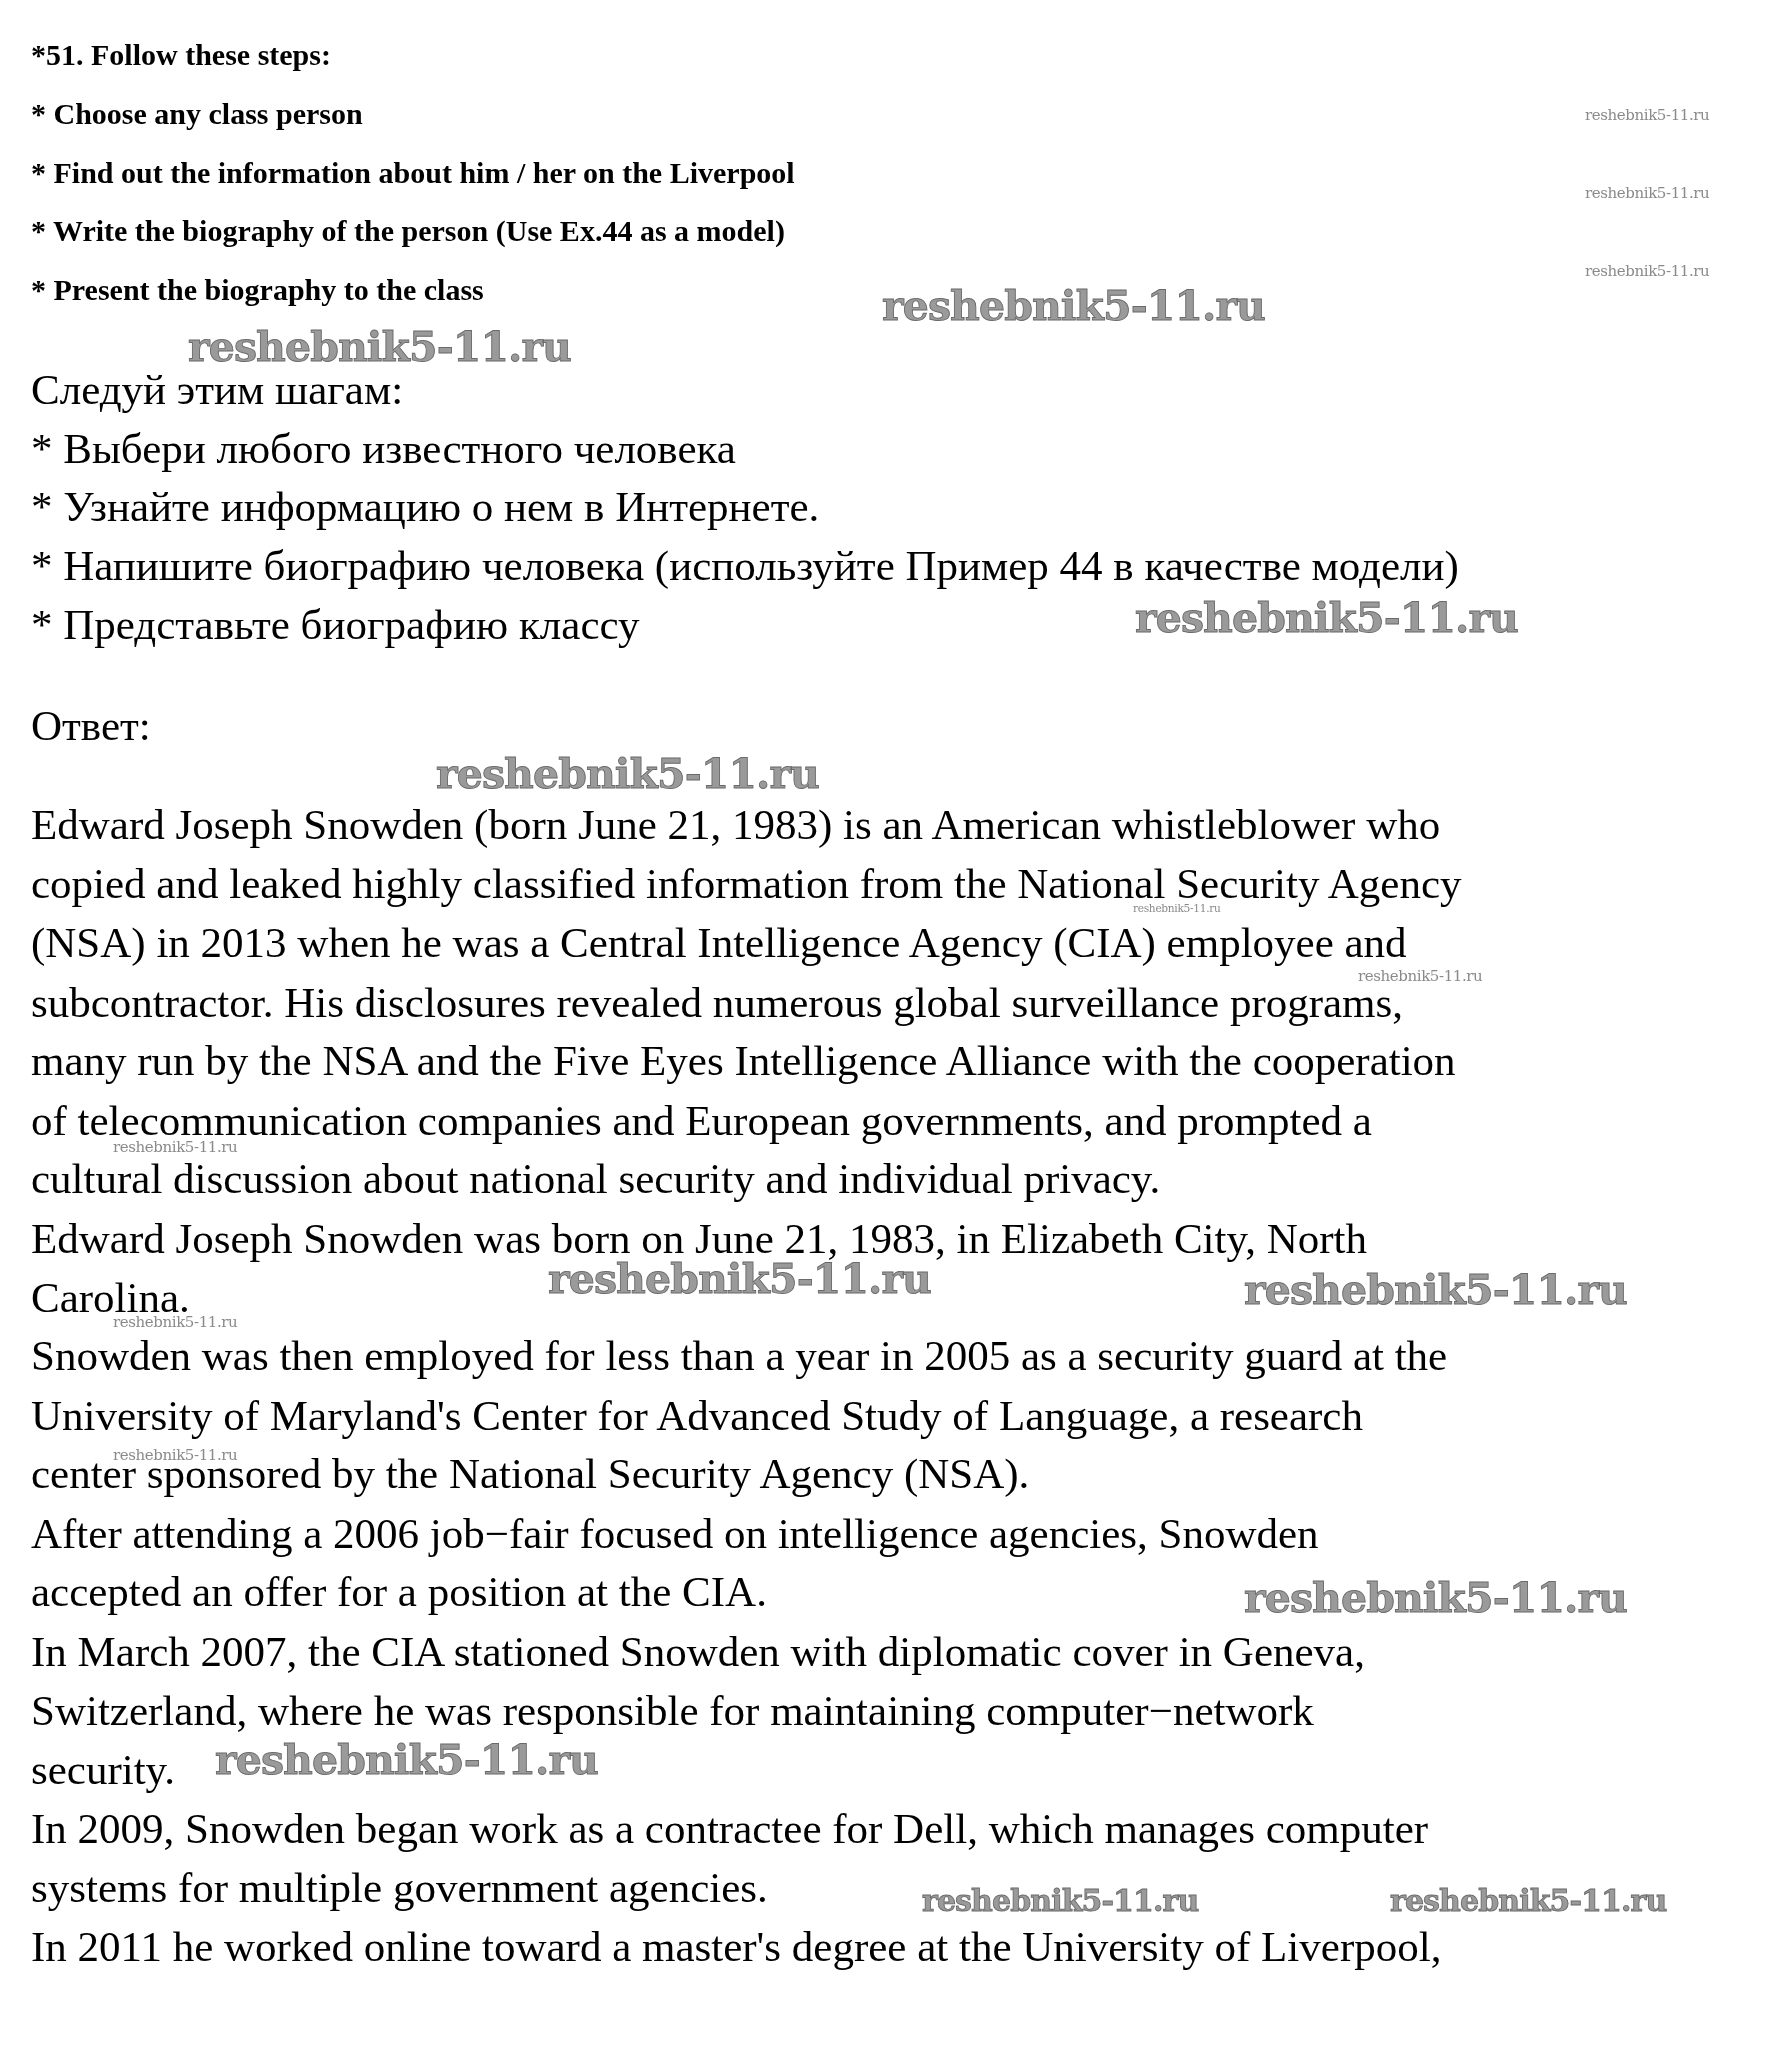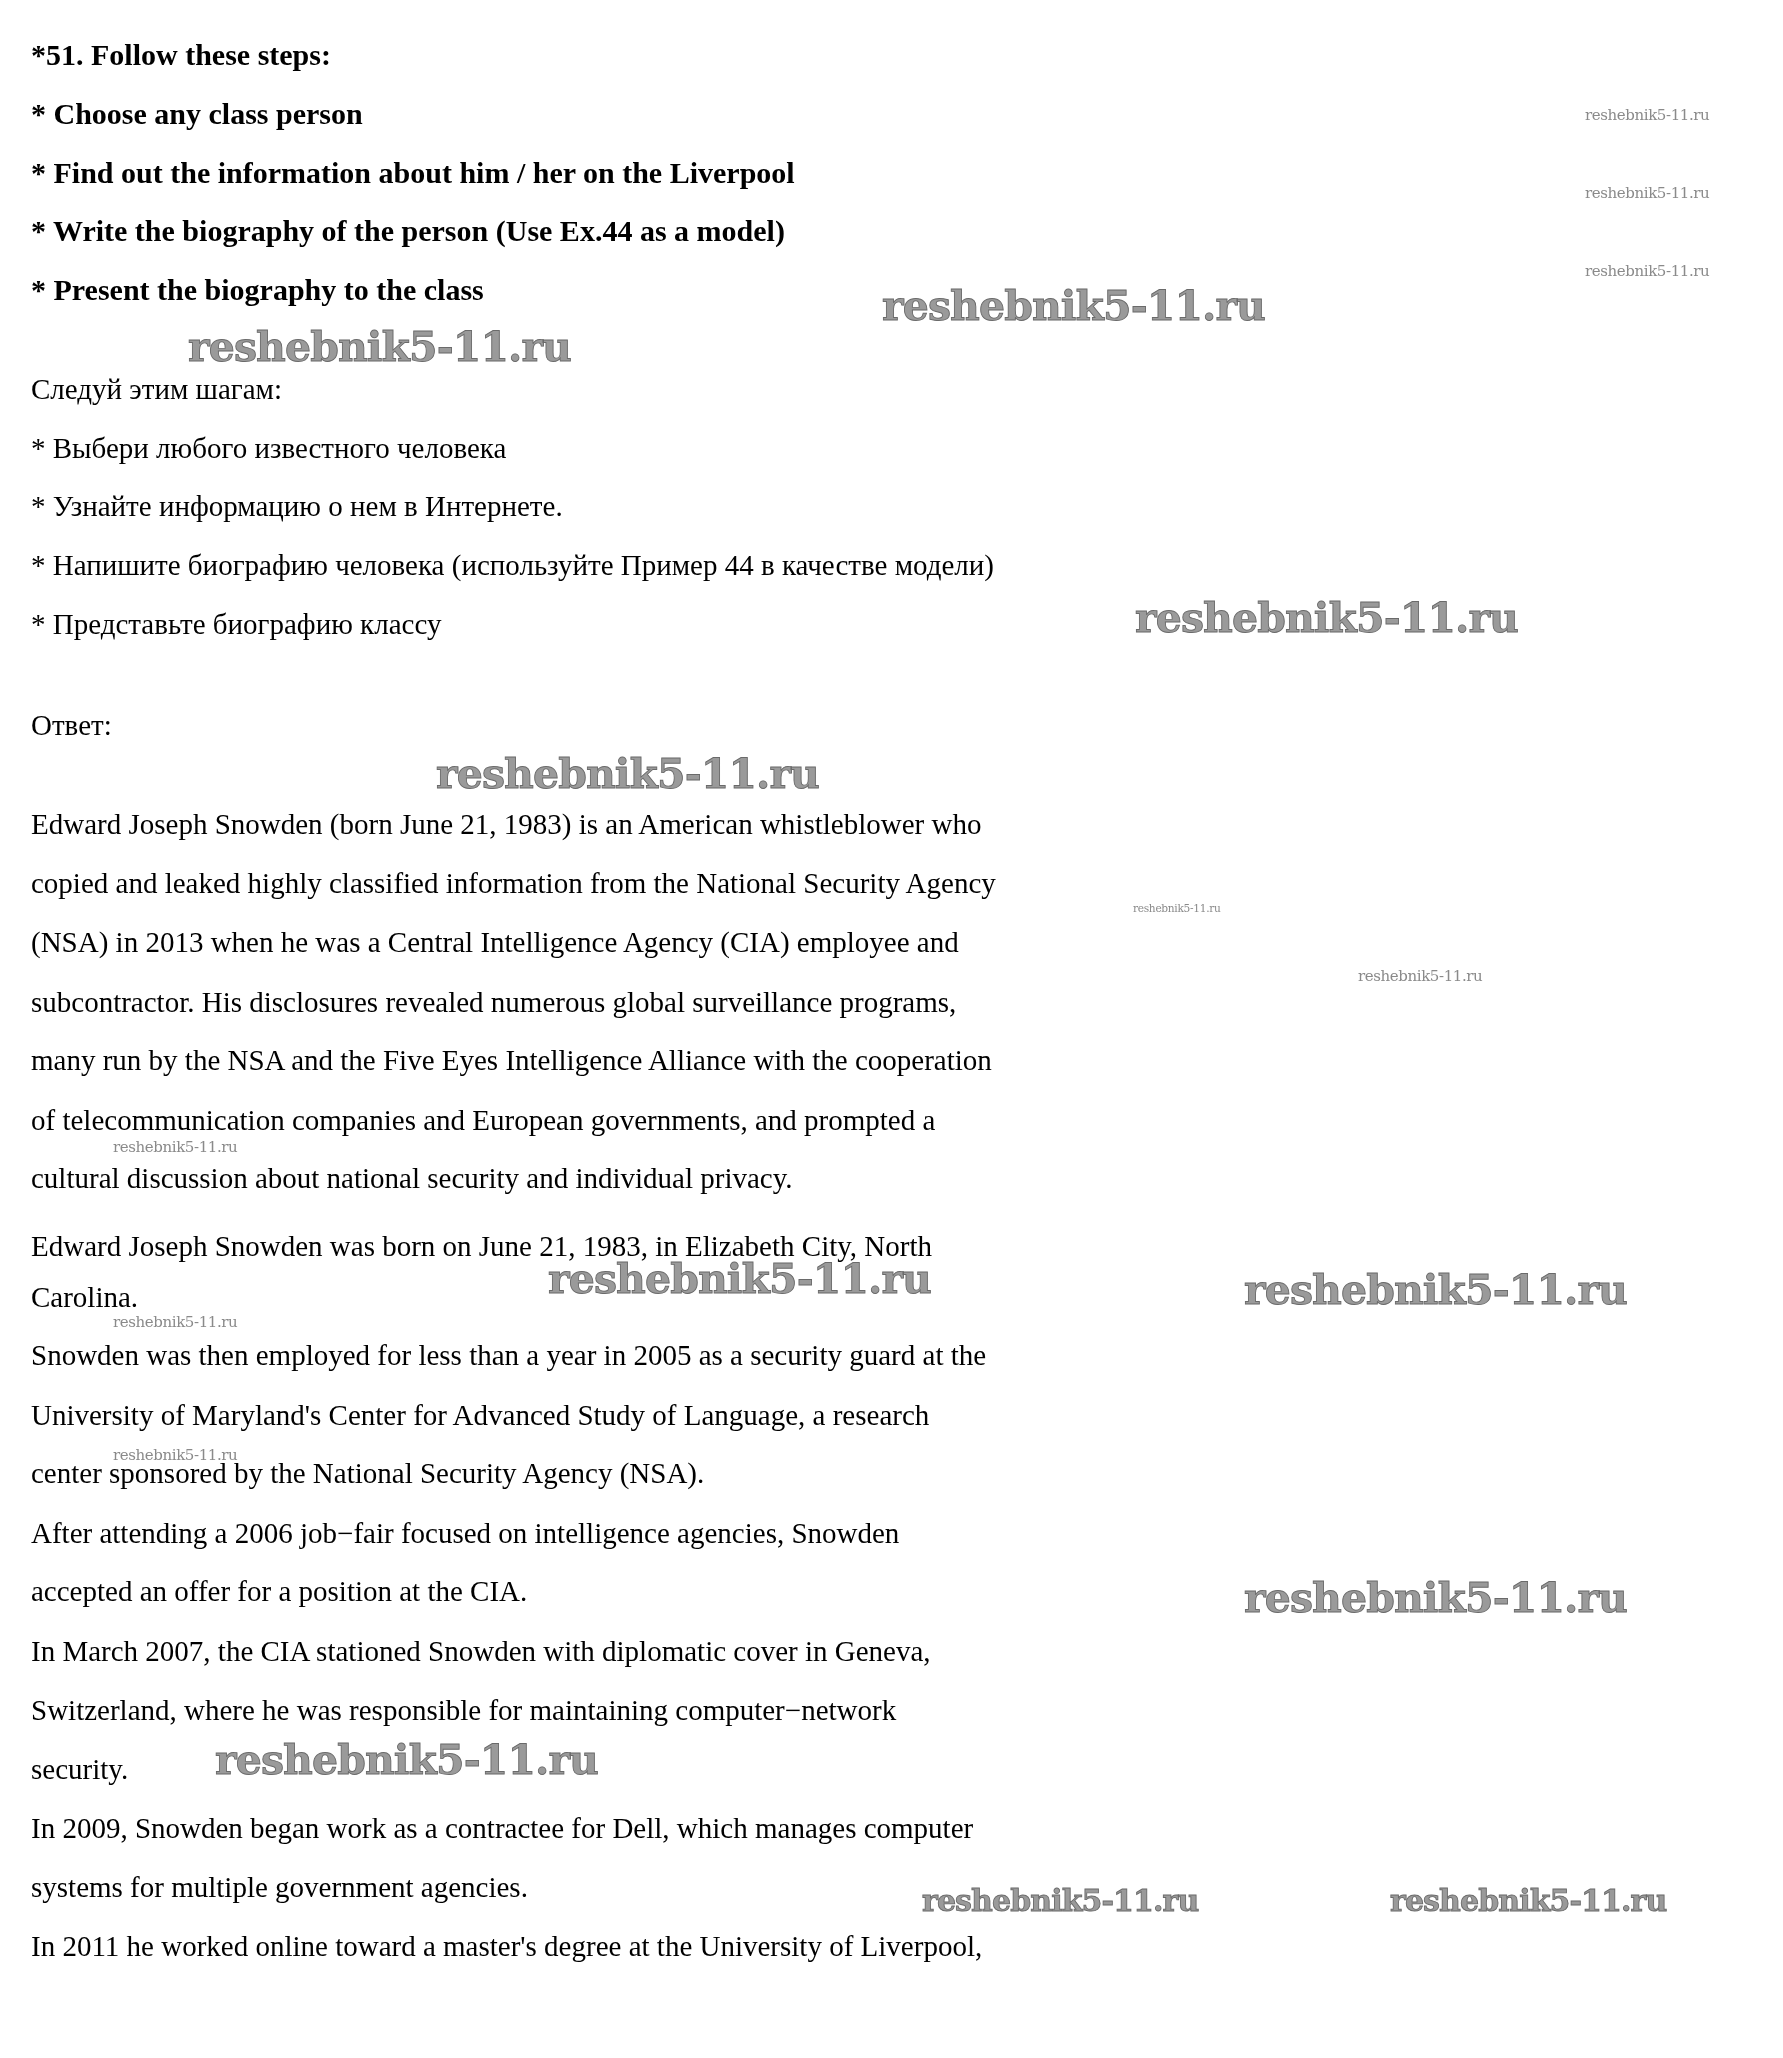--- a/index.html
+++ b/index.html
@@ -1,18 +1,18 @@
 <!DOCTYPE html>
 <html style="font-size:14px"><head>
 <meta charset="utf-8">
 <style>
   html, body { margin: 0; padding: 0; background: #ffffff; }
   body { width: 1783px; height: 2059px; position: relative; overflow: hidden;
          font-family: "Liberation Serif", "DejaVu Serif", serif; color: #000; }
-  .line { position: absolute; left: 31px; white-space: nowrap; font-size: 29px; line-height: 59px; }
+  .line { position: absolute; left: 31px; white-space: nowrap; font-size: 43px; line-height: 59px; }
   .bold { font-weight: bold; font-size: 30px; }
   .italic { }
   .wm { position: absolute; white-space: nowrap; font-family: "DejaVu Serif", "Liberation Serif", serif;
         font-weight: bold; color: #9a9a9a; letter-spacing: -0.9px;
         -webkit-text-stroke: 0.9px #6a6a6a; }
   .wm-big { font-size: 41px; }
   .wm-med { font-size: 30px; }
   .wm-small { font-size: 15px; color: #8a8a8a; -webkit-text-stroke: 0; letter-spacing: -0.4px; font-weight: normal; }
   .wm-tiny { font-size: 10.6px; color: #8a8a8a; -webkit-text-stroke: 0; letter-spacing: -0.3px; font-weight: normal; }
 </style>
@@ -33,21 +33,21 @@
 
 <div class="line italic" style="top:696px;">Ответ:</div>
 
 <div class="line" style="top:795px;">Edward Joseph Snowden (born June 21, 1983) is an American whistleblower who</div>
 <div class="line" style="top:854px;">copied and leaked highly classified information from the National Security Agency</div>
 <div class="line" style="top:913px;">(NSA) in 2013 when he was a Central Intelligence Agency (CIA) employee and</div>
 <div class="line" style="top:973px;">subcontractor. His disclosures revealed numerous global surveillance programs,</div>
 <div class="line" style="top:1031px;">many run by the NSA and the Five Eyes Intelligence Alliance with the cooperation</div>
 <div class="line" style="top:1091px;">of telecommunication companies and European governments, and prompted a</div>
 <div class="line" style="top:1149px;">cultural discussion about national security and individual privacy.</div>
-<div class="line" style="top:1209px;margin-top:8px;">Edward Joseph Snowden was born on June 21, 1983, in Elizabeth City, North</div>
+<div class="line" style="top:1209px;">Edward Joseph Snowden was born on June 21, 1983, in Elizabeth City, North</div>
 <div class="line" style="top:1268px;">Carolina.</div>
 <div class="line" style="top:1326px;">Snowden was then employed for less than a year in 2005 as a security guard at the</div>
 <div class="line" style="top:1386px;">University of Maryland's Center for Advanced Study of Language, a research</div>
 <div class="line" style="top:1444px;">center sponsored by the National Security Agency (NSA).</div>
 <div class="line" style="top:1504px;">After attending a 2006 job−fair focused on intelligence agencies, Snowden</div>
 <div class="line" style="top:1562px;">accepted an offer for a position at the CIA.</div>
 <div class="line" style="top:1622px;">In March 2007, the CIA stationed Snowden with diplomatic cover in Geneva,</div>
 <div class="line" style="top:1681px;">Switzerland, where he was responsible for maintaining computer−network</div>
 <div class="line" style="top:1740px;">security.</div>
 <div class="line" style="top:1799px;">In 2009, Snowden began work as a contractee for Dell, which manages computer</div>

